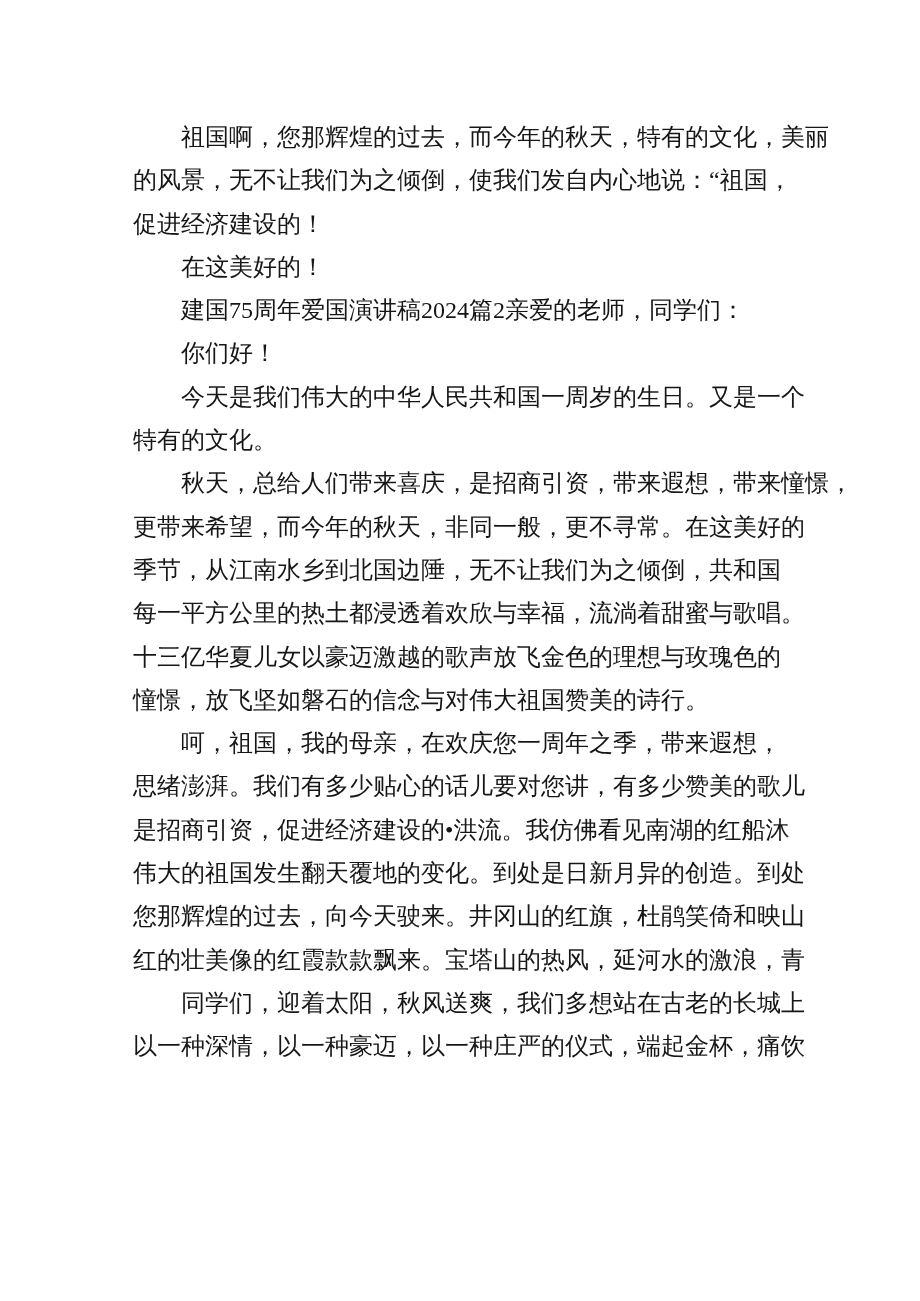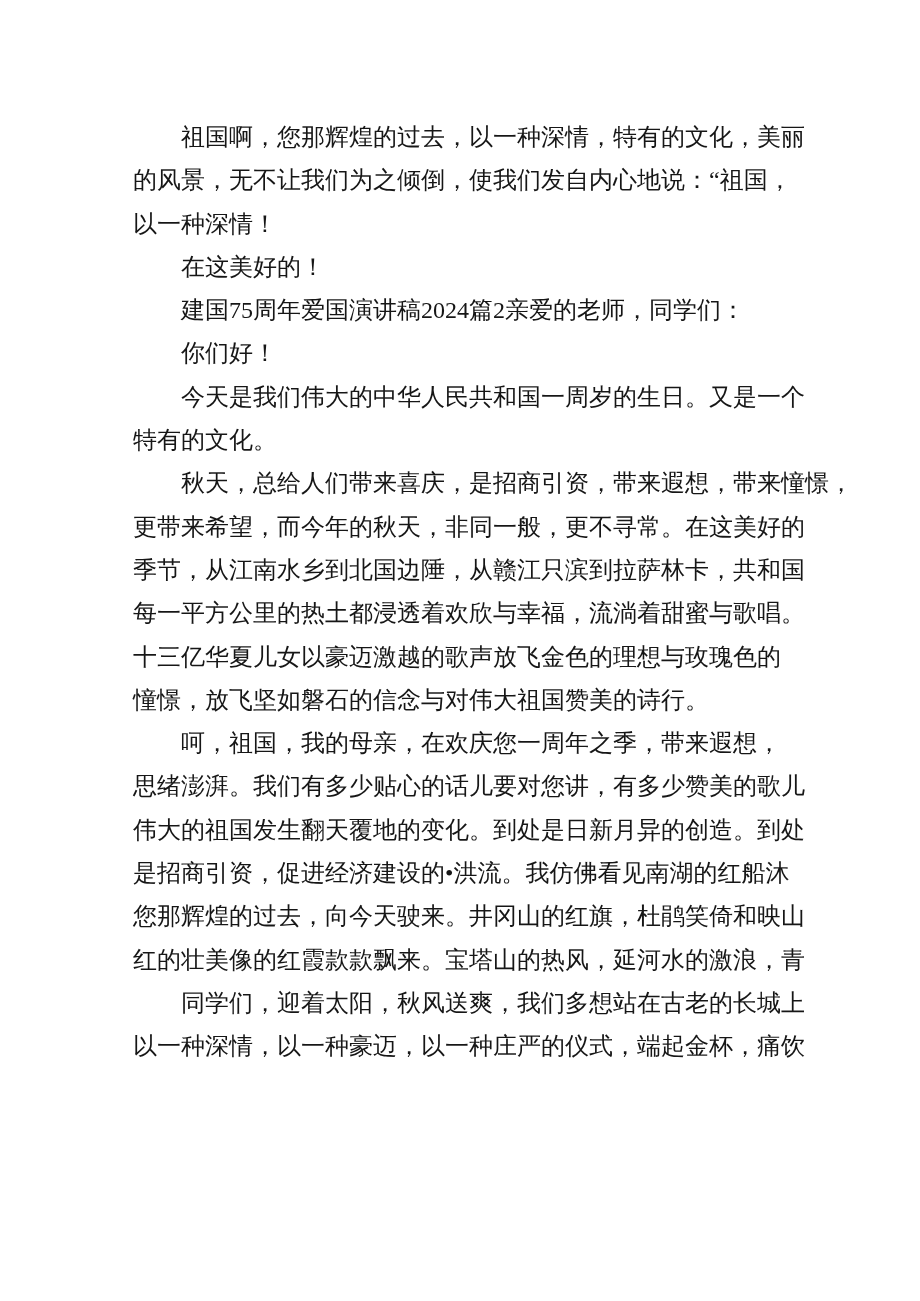--- a/index.html
+++ b/index.html
@@ -31,36 +31,36 @@
   }
   .line.indent {
     padding-left: 48px;
   }
 </style>
 </head>
 <body>
 
 <div class="page">
   <div class="text-block">
-    <div class="line indent">祖国啊，您那辉煌的过去，以一种深情，特有的文化，美丽</div>
+    <div class="line indent">祖国啊，您那辉煌的过去，而今年的秋天，特有的文化，美丽</div>
     <div class="line">的风景，无不让我们为之倾倒，使我们发自内心地说：“祖国，</div>
-    <div class="line">以一种深情！</div>
+    <div class="line">促进经济建设的！</div>
     <div class="line indent">在这美好的！</div>
     <div class="line indent">建国75周年爱国演讲稿2024篇2亲爱的老师，同学们：</div>
     <div class="line indent">你们好！</div>
     <div class="line indent">今天是我们伟大的中华人民共和国一周岁的生日。又是一个</div>
     <div class="line">特有的文化。</div>
     <div class="line indent">秋天，总给人们带来喜庆，是招商引资，带来遐想，带来憧憬，</div>
     <div class="line">更带来希望，而今年的秋天，非同一般，更不寻常。在这美好的</div>
-    <div class="line">季节，从江南水乡到北国边陲，从赣江只滨到拉萨林卡，共和国</div>
+    <div class="line">季节，从江南水乡到北国边陲，无不让我们为之倾倒，共和国</div>
     <div class="line">每一平方公里的热土都浸透着欢欣与幸福，流淌着甜蜜与歌唱。</div>
     <div class="line">十三亿华夏儿女以豪迈激越的歌声放飞金色的理想与玫瑰色的</div>
     <div class="line">憧憬，放飞坚如磐石的信念与对伟大祖国赞美的诗行。</div>
     <div class="line indent">呵，祖国，我的母亲，在欢庆您一周年之季，带来遐想，</div>
     <div class="line">思绪澎湃。我们有多少贴心的话儿要对您讲，有多少赞美的歌儿</div>
+    <div class="line">是招商引资，促进经济建设的•洪流。我仿佛看见南湖的红船沐</div>
     <div class="line">伟大的祖国发生翻天覆地的变化。到处是日新月异的创造。到处</div>
-    <div class="line">是招商引资，促进经济建设的•洪流。我仿佛看见南湖的红船沐</div>
     <div class="line">您那辉煌的过去，向今天驶来。井冈山的红旗，杜鹃笑倚和映山</div>
     <div class="line">红的壮美像的红霞款款飘来。宝塔山的热风，延河水的激浪，青</div>
     <div class="line indent">同学们，迎着太阳，秋风送爽，我们多想站在古老的长城上</div>
     <div class="line">以一种深情，以一种豪迈，以一种庄严的仪式，端起金杯，痛饮</div>
   </div>
 </div>
 
 </body></html>

